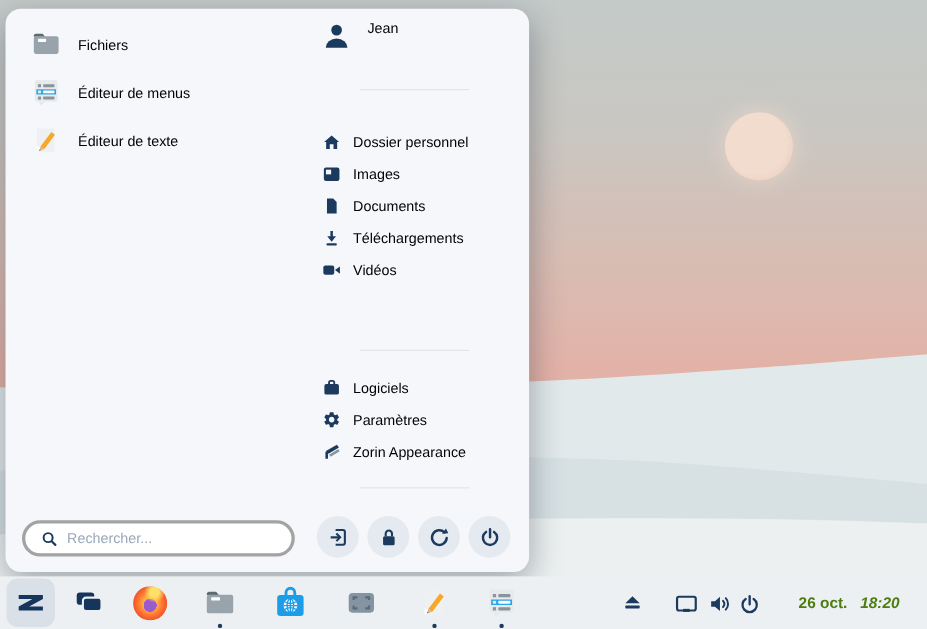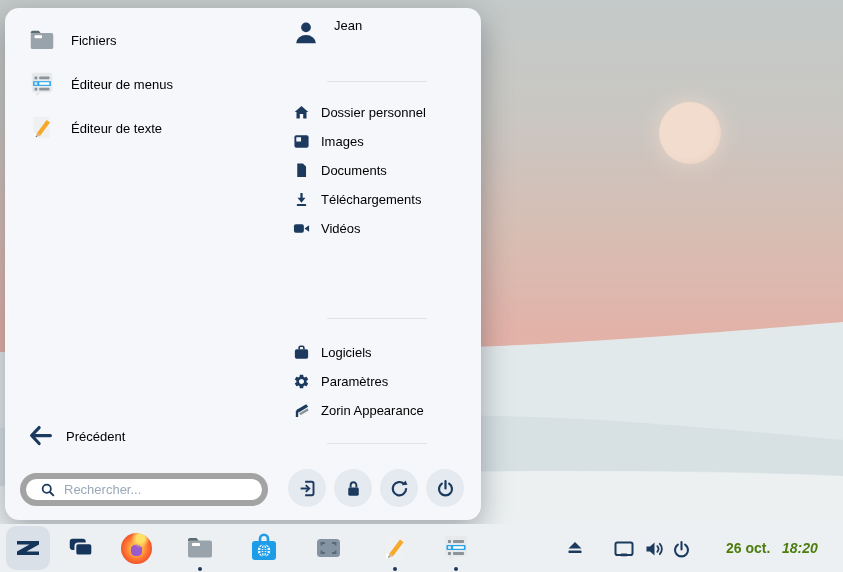--- a/index.html
+++ b/index.html
@@ -23,29 +23,29 @@
   .app-item { display:flex; align-items:center; height:44px; padding:0 10px; border-radius:8px; cursor:pointer; }
   .app-item .big-ic { width:30px; height:30px; flex:0 0 30px; margin-right:14px; }
 
   .user-row { position:absolute; left:286px; top:10px; height:44px; display:flex; align-items:flex-start; cursor:pointer; }
   .user-row .big-ic { width:30px; height:30px; margin-right:13px; }
 
   .divider { position:absolute; left:322px; width:100px; height:1px; background:#dfe4e9; }
   .div1 { top:73px; } .div2 { top:310px; } .div3 { top:435px; }
 
   .place-list { position:absolute; left:288px; display:flex; flex-direction:column; }
-  .places { top:90px; } .syslist { top:330px; }
+  .places { top:107px; } .syslist { top:330px; }
   .place-item { display:flex; align-items:center; height:29px; cursor:pointer; }
   .place-item .sm-ic { width:17px; height:17px; flex:0 0 17px; margin-right:11px; display:flex; }
 
   .back-btn { position:absolute; left:21px; top:412px; height:32px; display:flex; align-items:center; cursor:pointer; }
   .back-btn .big-ic { width:30px; height:30px; margin-right:10px; }
 
   .searchbar { position:absolute; left:15px; top:465px; width:248px; height:33px; background:#ffffff;
-    border:6px solid #a3a3a3; border-radius:17px; display:flex; align-items:center; padding:0 10px; }
+    border:3px solid #a3a3a3; border-radius:17px; display:flex; align-items:center; padding:0 10px; }
   .searchbar svg { flex:0 0 16px; margin:0 8px 0 4px; }
   .searchbar input { border:none; outline:none; flex:1; font-size:13px; color:#1c3a5e; background:transparent; font-family:"Liberation Sans",sans-serif; }
   .searchbar input::placeholder { color:#9aa8ba; }
 
   .session-row { position:absolute; left:283px; top:461px; display:flex; gap:8px; }
   .round-btn { width:38px; height:38px; border-radius:50%; background:#e4eaf0; display:flex; align-items:center; justify-content:center; cursor:pointer; }
 
   
   .taskbar { position:absolute; left:0; top:524px; width:843px; height:48px; background:#edf0f3; }
   .tb-app { position:absolute; top:2px; width:44px; height:44px; border-radius:10px;
@@ -205,29 +205,20 @@
               <path d="M3.5 8.5 L14 2.5 L16 5 L6 11 Z" fill="#1c3a5e"></path>
               <path d="M6.5 12 L15.5 6.5 L16.5 9 L8 14 Z" fill="#8b959c"></path>
             </svg>
           </span>
         <span class="nav-label">Zorin Appearance</span>
       </div>
     </div>
 
     <div class="divider div3"></div>
 
-    <div class="back-btn">
-      <span class="big-ic">
-        <svg viewBox="0 0 32 32" fill="none" stroke="#1c3a5e" stroke-width="3.4" stroke-linecap="round" stroke-linejoin="round">
-            <path d="M14 7 L6 15.5 L14 24"></path>
-            <path d="M7 15.5 H26"></path>
-          </svg>
-      </span>
-      <span class="nav-label">Précédent</span>
-    </div>
 
     <div class="searchbar">
       <svg viewBox="0 0 18 18" width="16" height="16">
           <circle cx="7.6" cy="7.6" r="4.6" stroke="#1c3a5e" stroke-width="2" fill="none"></circle>
           <path d="M11.2 11.2 L15 15" stroke="#1c3a5e" stroke-width="2.2" stroke-linecap="round"></path>
         </svg>
       <input type="text" value="" placeholder="Rechercher..." style="">
     </div>
 
     <div class="session-row">

